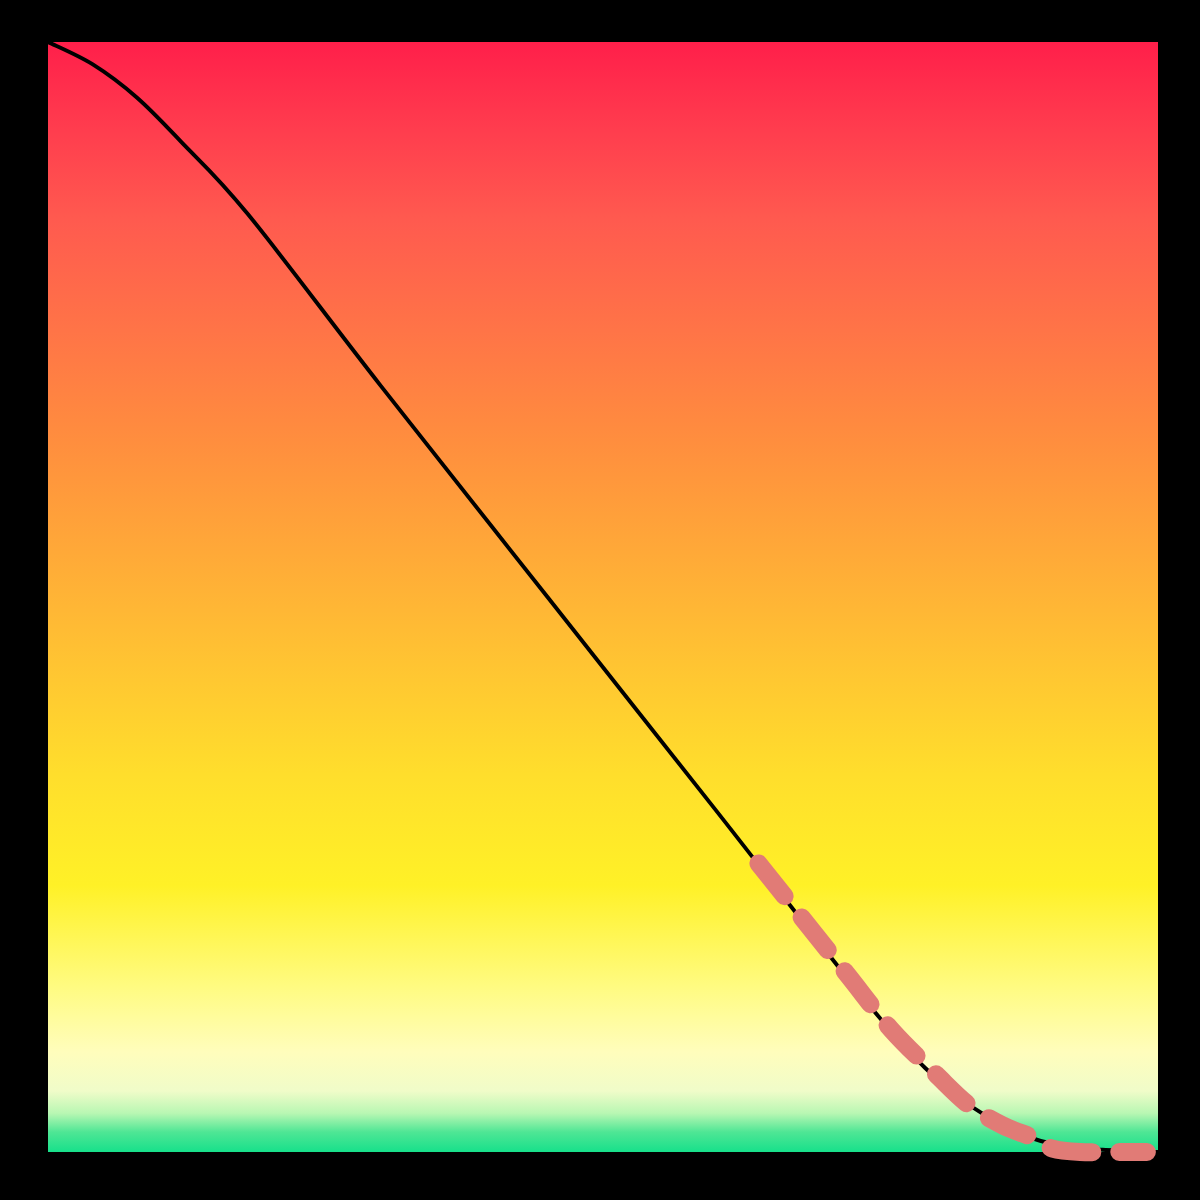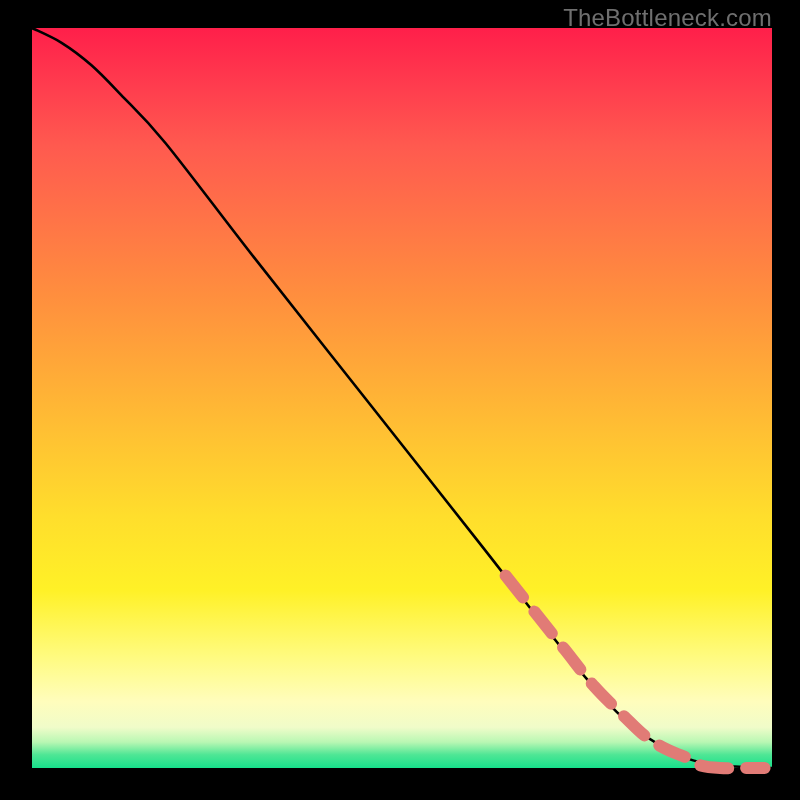--- a/index.html
+++ b/index.html
@@ -58,21 +58,20 @@
     top: 0;
     width: 740px;
     height: 740px;
     overflow: visible;
   }
 </style>
 </head>
 <body>
 
 <div class="stage">
-  <div class="watermark">TheBottleneck.com</div>
 
   <div class="plot">
     <svg class="curve" viewBox="0 0 740 740">
       <path id="solid-path" fill="none" stroke="#000" stroke-width="2.6" stroke-linecap="round" stroke-linejoin="round" d="M 0.00 0.00 C 4.93 2.47, 19.73 8.63, 29.60 14.80 C 39.47 20.97, 49.33 28.37, 59.20 37.00 C 69.07 45.63, 76.47 53.65, 88.80 66.60 C 101.13 79.55, 111.00 87.57, 133.20 114.70 C 155.40 141.83, 188.70 186.85, 222.00 229.40 C 255.30 271.95, 296.00 323.13, 333.00 370.00 C 370.00 416.87, 407.00 463.73, 444.00 510.60 C 481.00 557.47, 527.87 619.13, 555.00 651.20 C 582.13 683.27, 590.77 690.05, 606.80 703.00 C 622.83 715.95, 638.87 723.35, 651.20 728.90 C 663.53 734.45, 672.17 734.70, 680.80 736.30 C 689.43 737.90, 693.13 737.90, 703.00 738.52 C 712.87 739.14, 733.83 739.75, 740.00 740.00"></path>
       <path id="dashed-path" fill="none" stroke="#e17b76" stroke-width="12" stroke-linecap="round" stroke-linejoin="round" stroke-dasharray="28 18" d="M 473.60 547.60 C 478.53 553.77, 493.33 572.27, 503.20 584.60 C 513.07 596.93, 522.93 609.27, 532.80 621.60 C 542.67 633.93, 552.53 647.50, 562.40 658.60 C 572.27 669.70, 583.37 679.81, 592.00 688.20 C 600.63 696.59, 606.80 703.25, 614.20 708.92 C 621.60 714.59, 629.00 718.54, 636.40 722.24 C 643.80 725.94, 653.05 728.53, 658.60 731.12 C 664.15 733.71, 664.77 736.30, 669.70 737.78 C 674.63 739.26, 681.42 739.63, 688.20 740.00 C 694.98 740.37, 703.00 740.00, 710.40 740.00 C 717.80 740.00, 728.90 740.00, 732.60 740.00"></path>
     </svg>
   </div>
 </div>
 
 </body></html>

